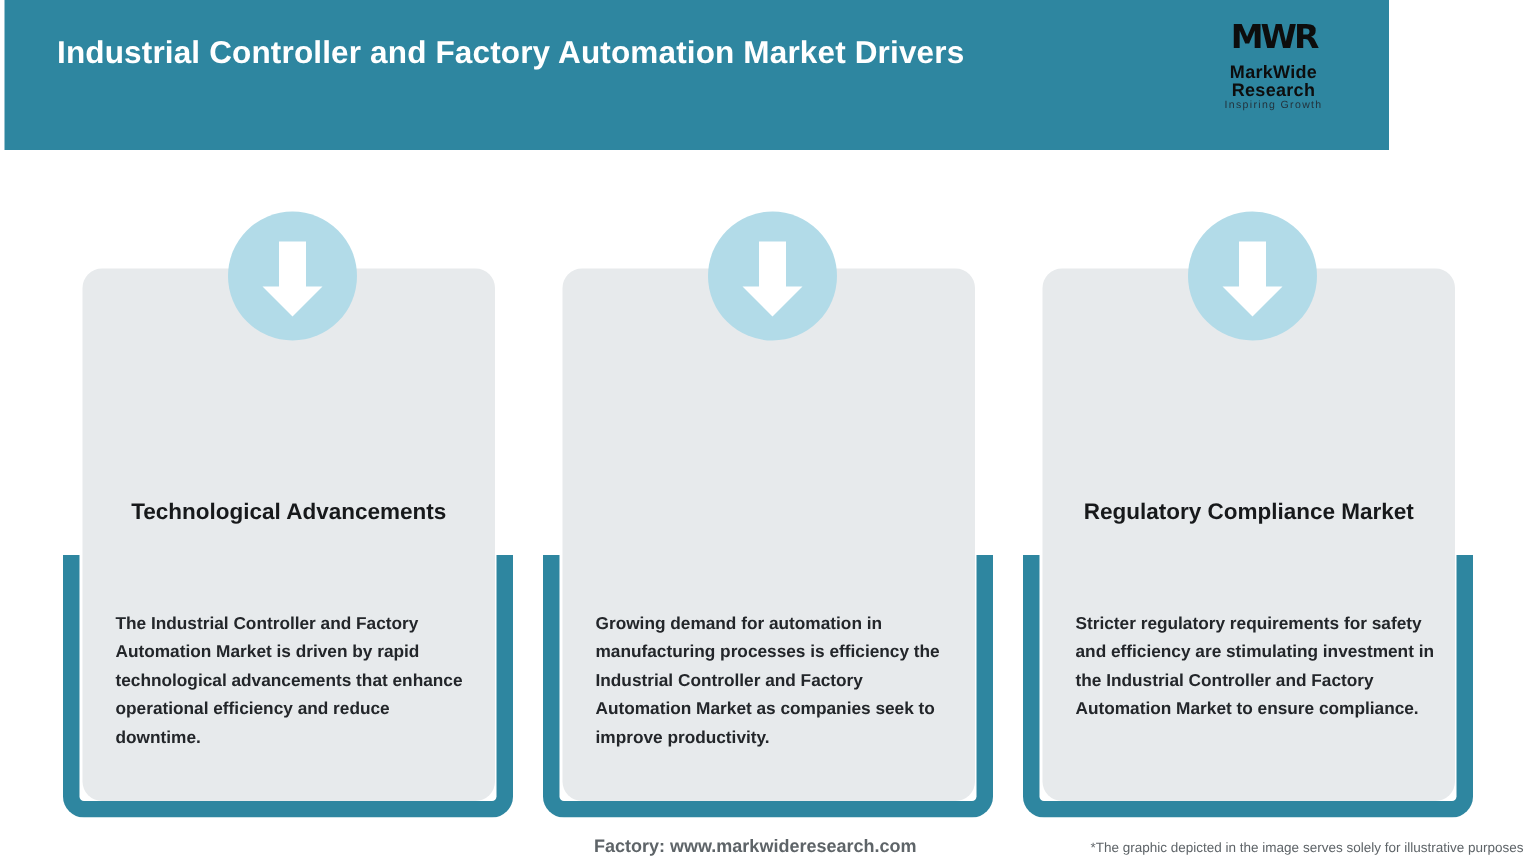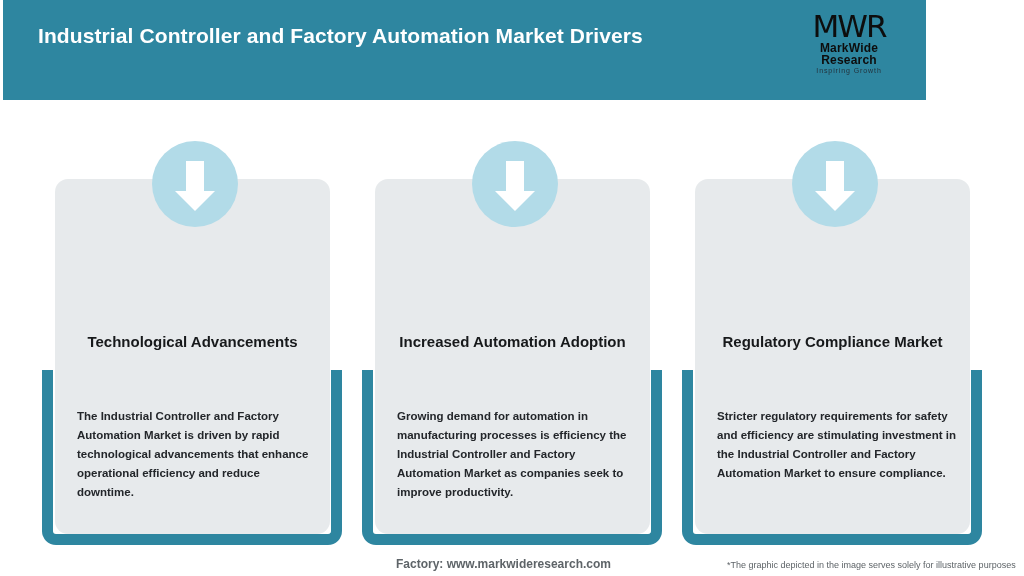--- a/index.html
+++ b/index.html
@@ -40,22 +40,22 @@
     position: absolute;
     right: 22px;
     top: 10px;
     width: 110px;
     height: 58px;
     text-align: center;
     line-height: 1;
   }
   .logo-mark {
     display: block;
-    font-size: 31px;
-    font-weight: normal;
+    font-size: 22px;
+    font-weight: bold;
     color: #0d0d0d;
     letter-spacing: -2px;
     line-height: 32px;
     font-family: "DejaVu Sans", sans-serif;
   }
   .logo-name {
     display: block;
     font-size: 12px;
     font-weight: bold;
     color: #0d0d0d;
@@ -197,21 +197,20 @@
     <div class="circle">
       <svg class="arrow-svg" viewBox="0 0 86 86">
         <polygon points="34,20 52,20 52,50 63,50 43,70 23,50 34,50" fill="#ffffff"></polygon>
       </svg>
     </div>
   </div>
 
   <div class="card-slot s2">
     <div class="frame"></div>
     <div class="card">
-      <div class="card-heading">Increased Automation Adoption</div>
       <div class="card-body">Growing demand for automation in manufacturing processes is efficiency the Industrial Controller and Factory Automation Market as companies seek to improve productivity.</div>
     </div>
     <div class="circle">
       <svg class="arrow-svg" viewBox="0 0 86 86">
         <polygon points="34,20 52,20 52,50 63,50 43,70 23,50 34,50" fill="#ffffff"></polygon>
       </svg>
     </div>
   </div>
 
   <div class="card-slot s3">

